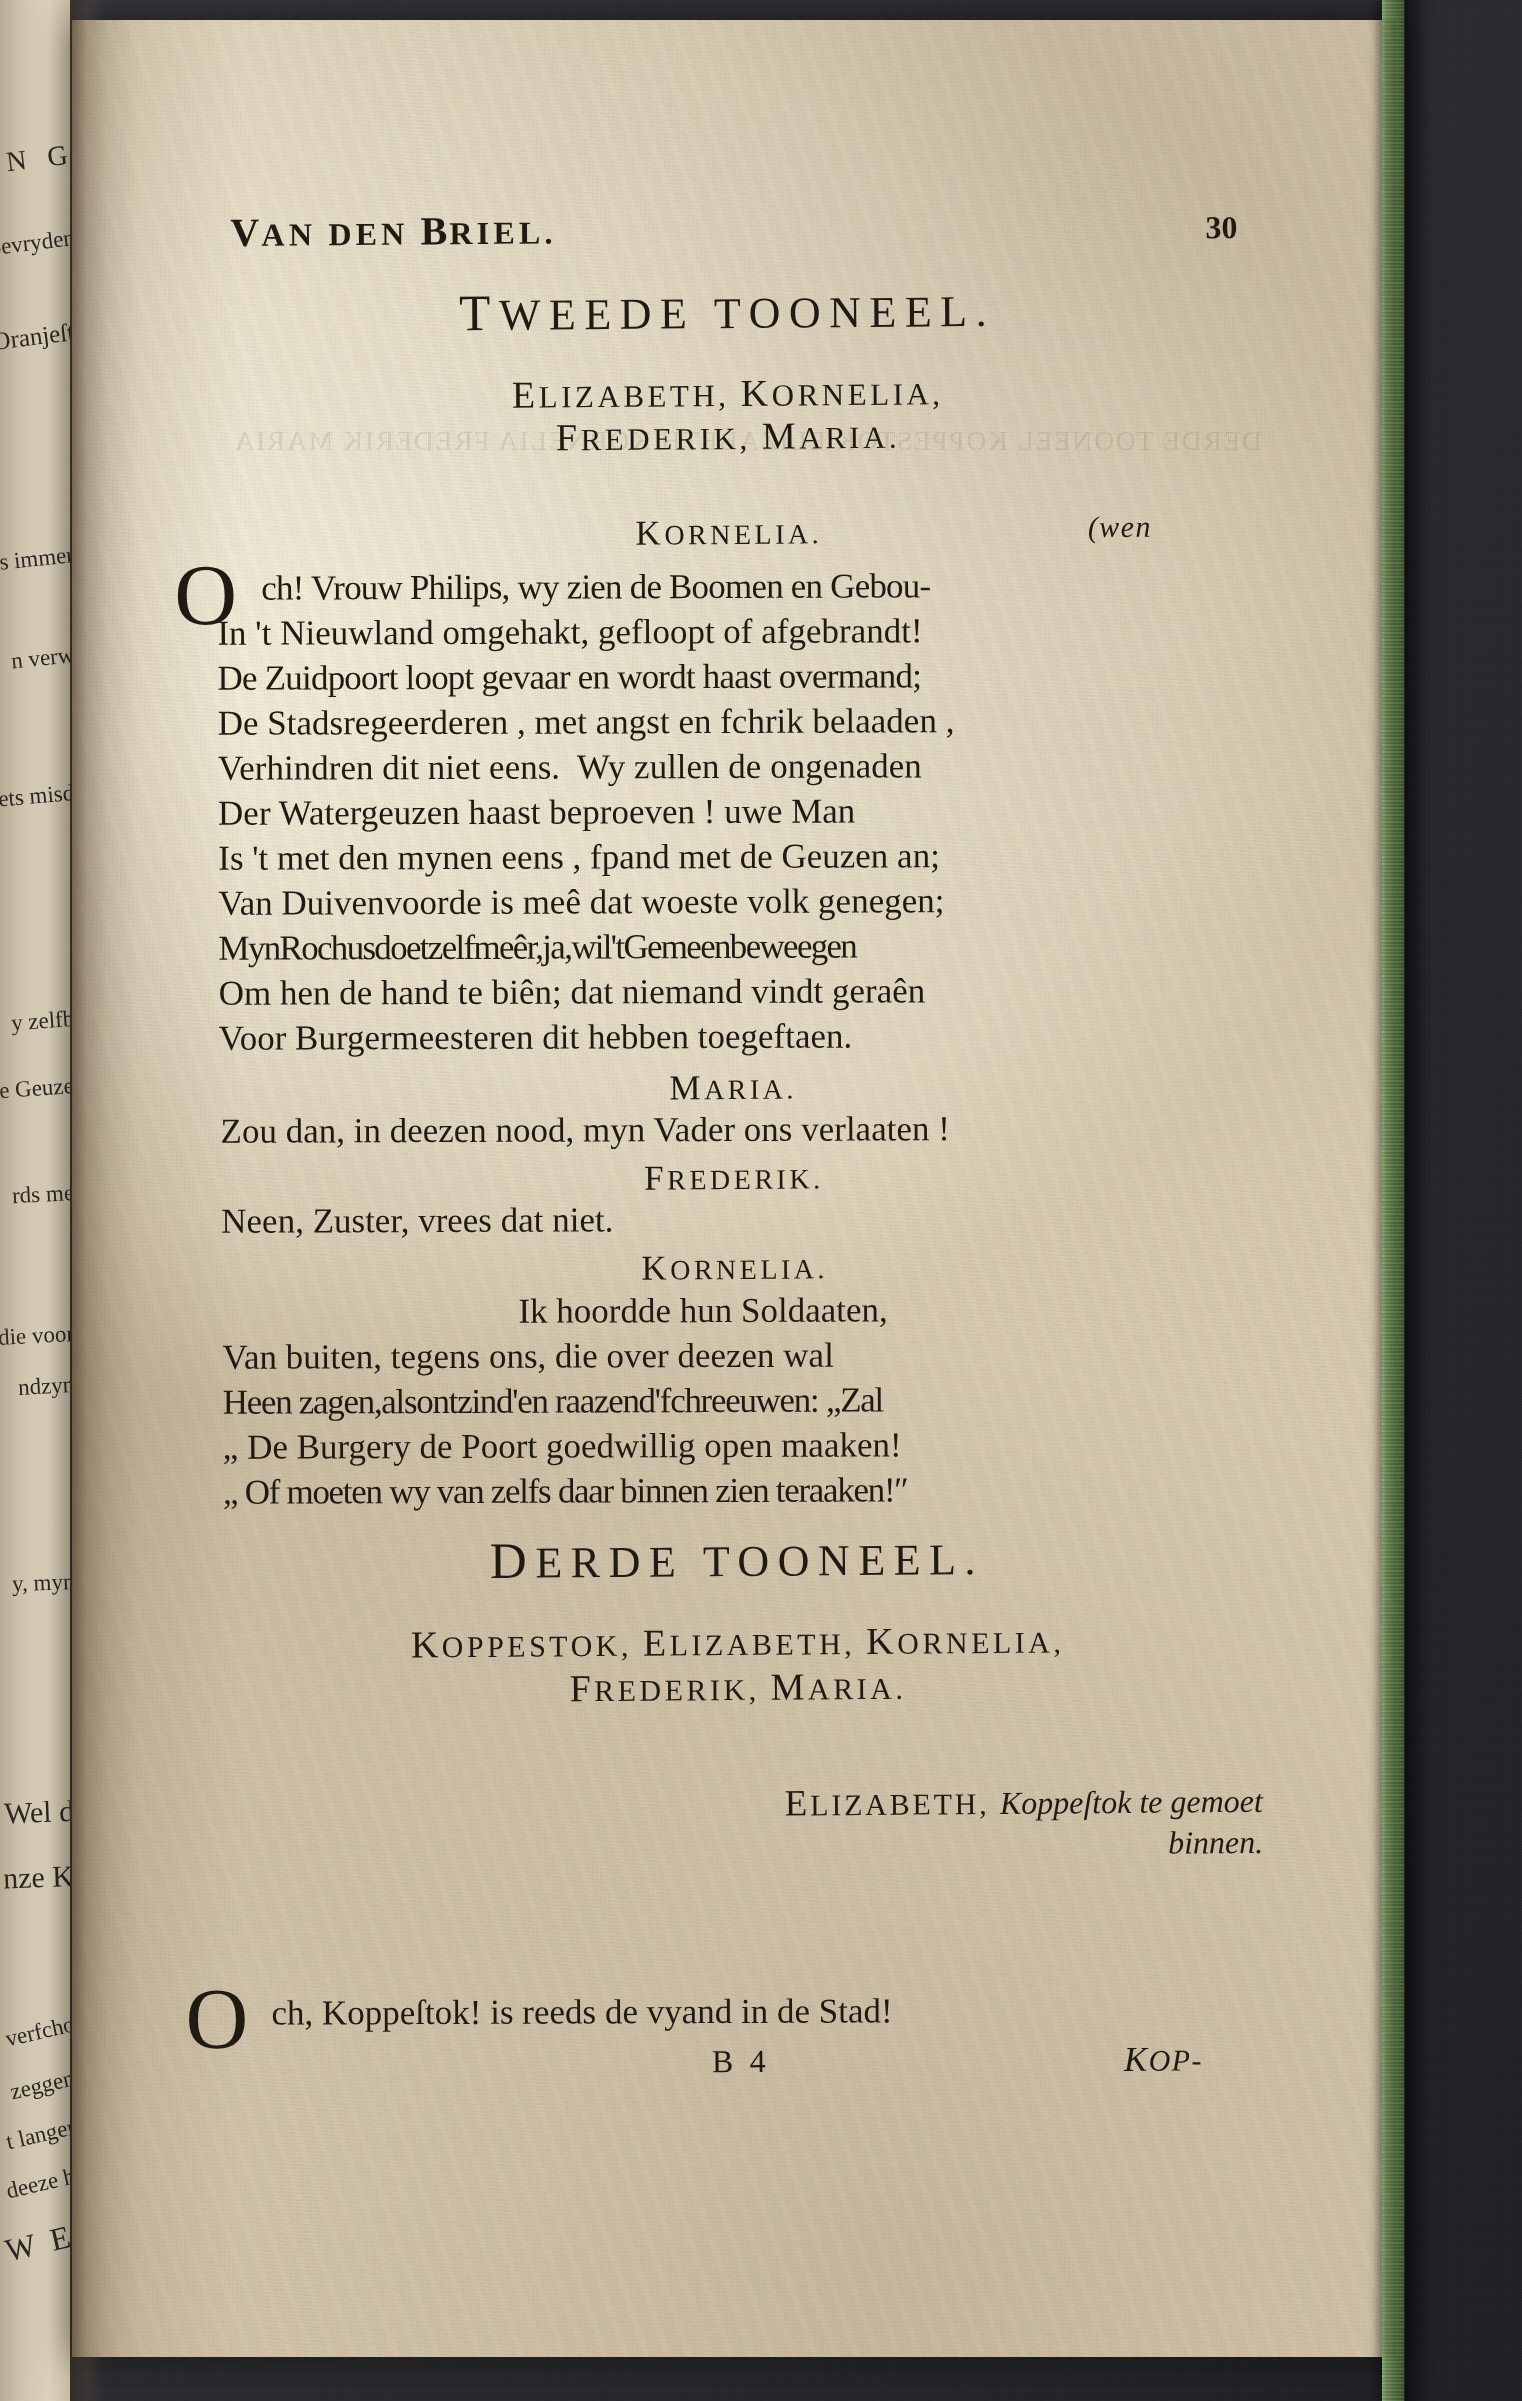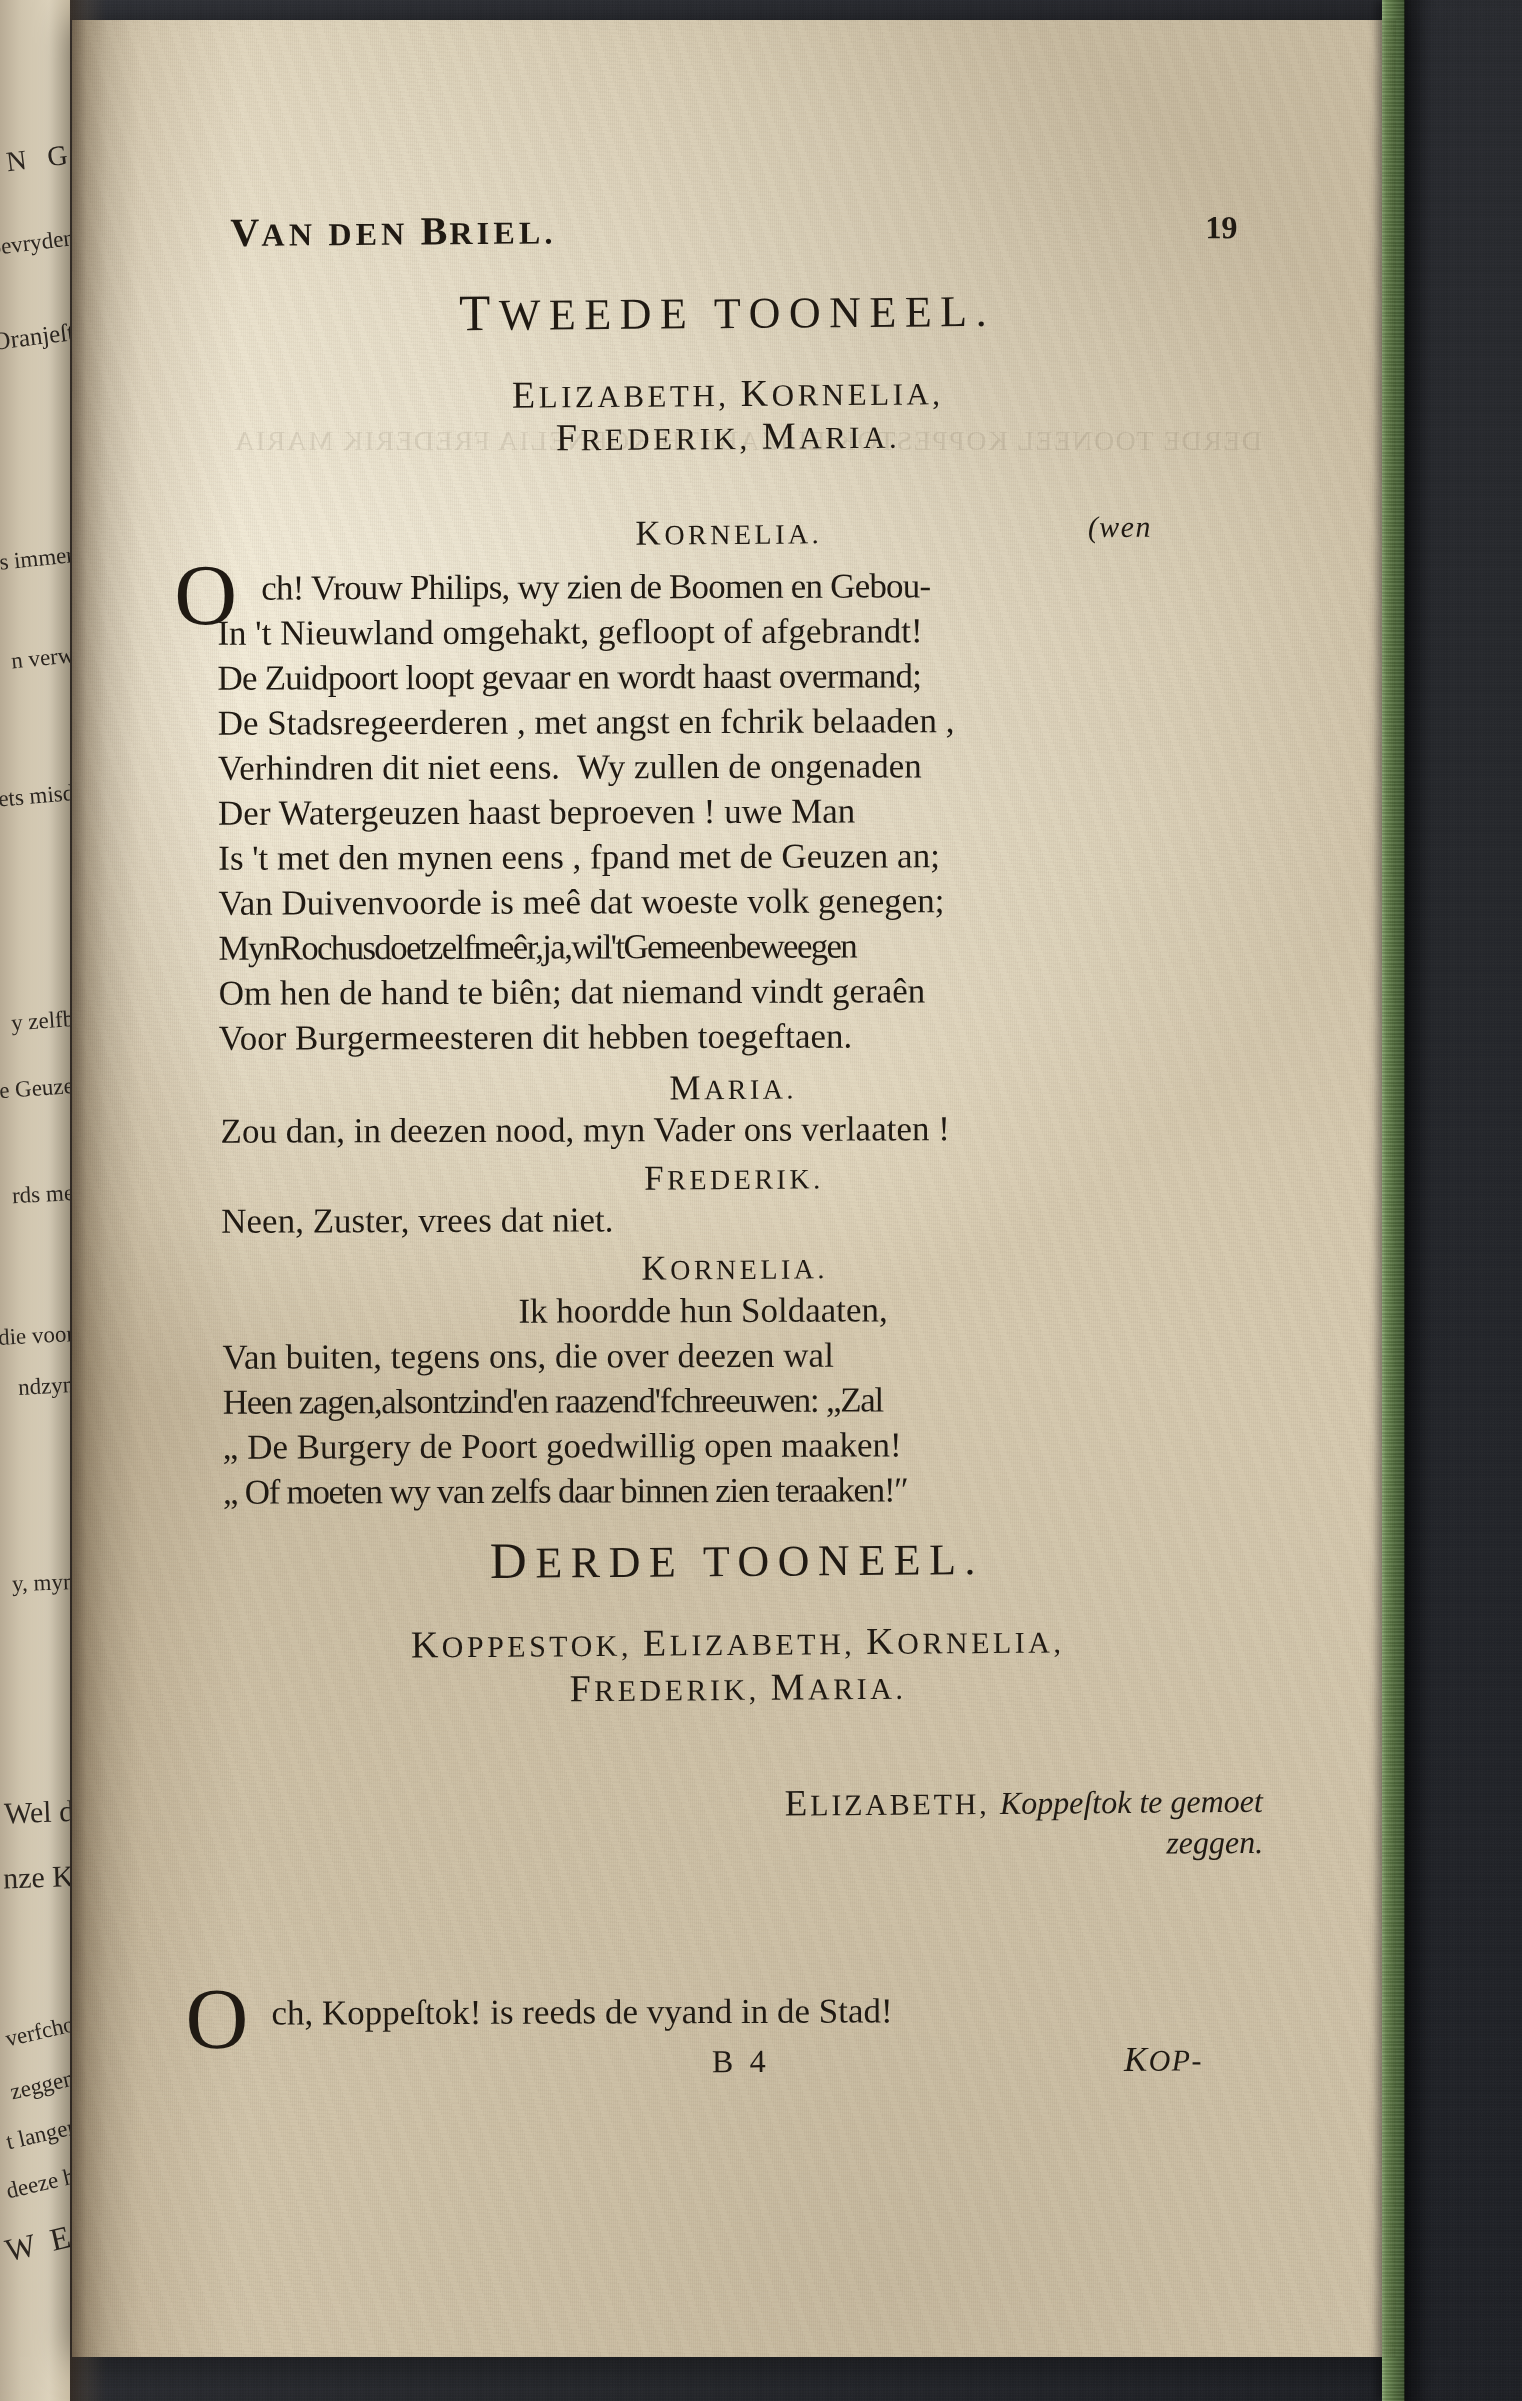--- a/index.html
+++ b/index.html
@@ -176,21 +176,21 @@
 <div id="verso-shadow"></div>
 
 <div id="page">
 
   <div id="bleed">DERDE TOONEEL KOPPESTOK ELIZABETH KORNELIA FREDERIK MARIA</div>
 
   <div id="type">
 
     <div class="runhead">
       <div class="rh-title"><span class="big">V</span><span>AN DEN </span><span class="big">B</span><span>RIEL.</span></div>
-      <div class="rh-page">19</div>
+      <div class="rh-page">30</div>
     </div>
 
     <div class="scene-title" style="top:262px;"><span class="cap">T</span><span>WEEDE TOONEEL.</span></div>
 
     <div class="cast" style="top:351px;"><span class="cap">E</span><span>LIZABETH, </span><span class="cap">K</span><span>ORNELIA,</span></div>
     <div class="cast" style="top:394px;"><span class="cap">F</span><span>REDERIK, </span><span class="cap">M</span><span>ARIA.</span></div>
 
     <div class="speaker" style="top:493px;"><span class="cap">K</span><span>ORNELIA.</span></div>
     <div class="catch" style="top:493px;left:1021px;">(wen</div>
 
@@ -228,21 +228,21 @@
       <div class="ln">„ De Burgery de Poort goedwillig open maaken!</div>
       <div class="ln tight" style="letter-spacing:-1.3px;">„ Of moeten wy van zelfs daar binnen zien teraaken!ʺ</div>
     </div>
 
     <div class="scene-title" style="top:1510px;"><span class="cap">D</span><span>ERDE TOONEEL.</span></div>
 
     <div class="cast" style="top:1600px;font-size:30px;"><span class="cap">K</span><span>OPPESTOK, </span><span class="cap">E</span><span>LIZABETH, </span><span class="cap">K</span><span>ORNELIA,</span></div>
     <div class="cast" style="top:1645px;font-size:30px;"><span class="cap">F</span><span>REDERIK, </span><span class="cap">M</span><span>ARIA.</span></div>
 
     <div class="stagedir right" style="top:1762px;"><span class="cap">E</span><span>LIZABETH, </span><span class="it">Koppeſtok te gemoet</span></div>
-    <div class="stagedir right" style="top:1808px;"><span class="it">zeggen.</span></div>
+    <div class="stagedir right" style="top:1808px;"><span class="it">binnen.</span></div>
 
     <div class="dropcap" style="top:1958px;left:107px;">O</div>
     <div class="verse warp1" style="top:1969px;">
       <div class="ln" style="padding-left:44px;">ch, Koppeſtok! is reeds de vyand in de Stad!</div>
     </div>
 
     <div class="sig" style="top:2023px;">B 4</div>
     <div class="catch" style="top:2023px;left:1045px;"><span class="cap">K</span><span>OP-</span></div>
 
   </div>

